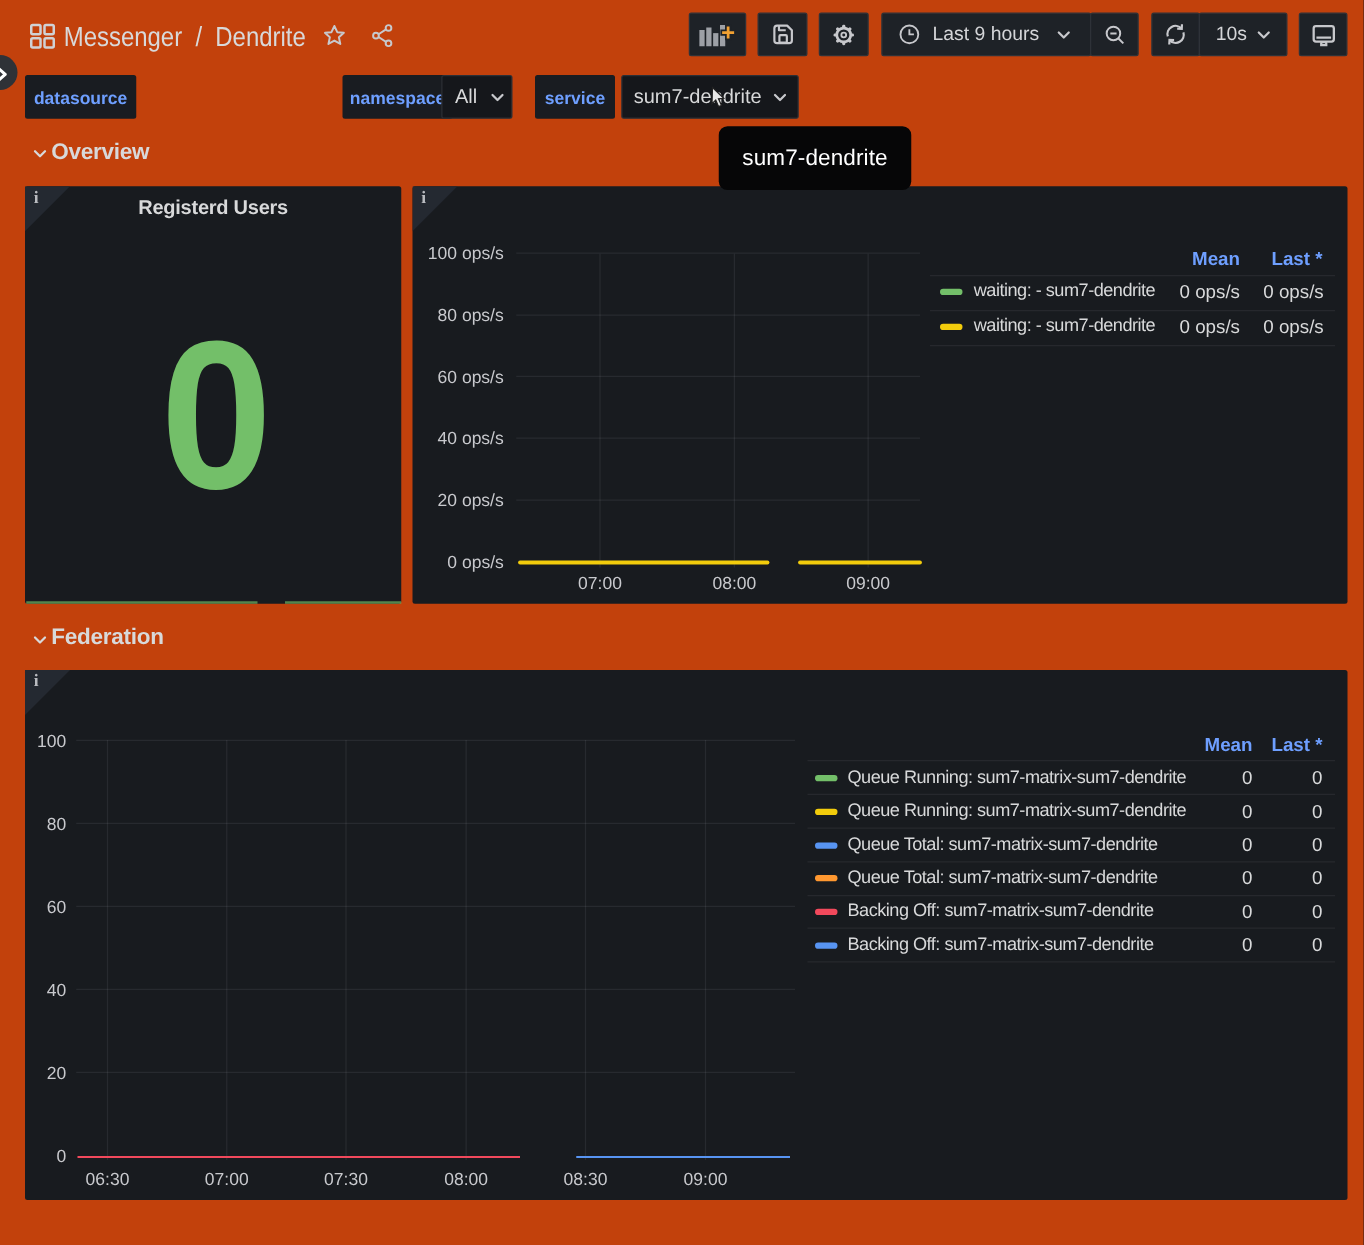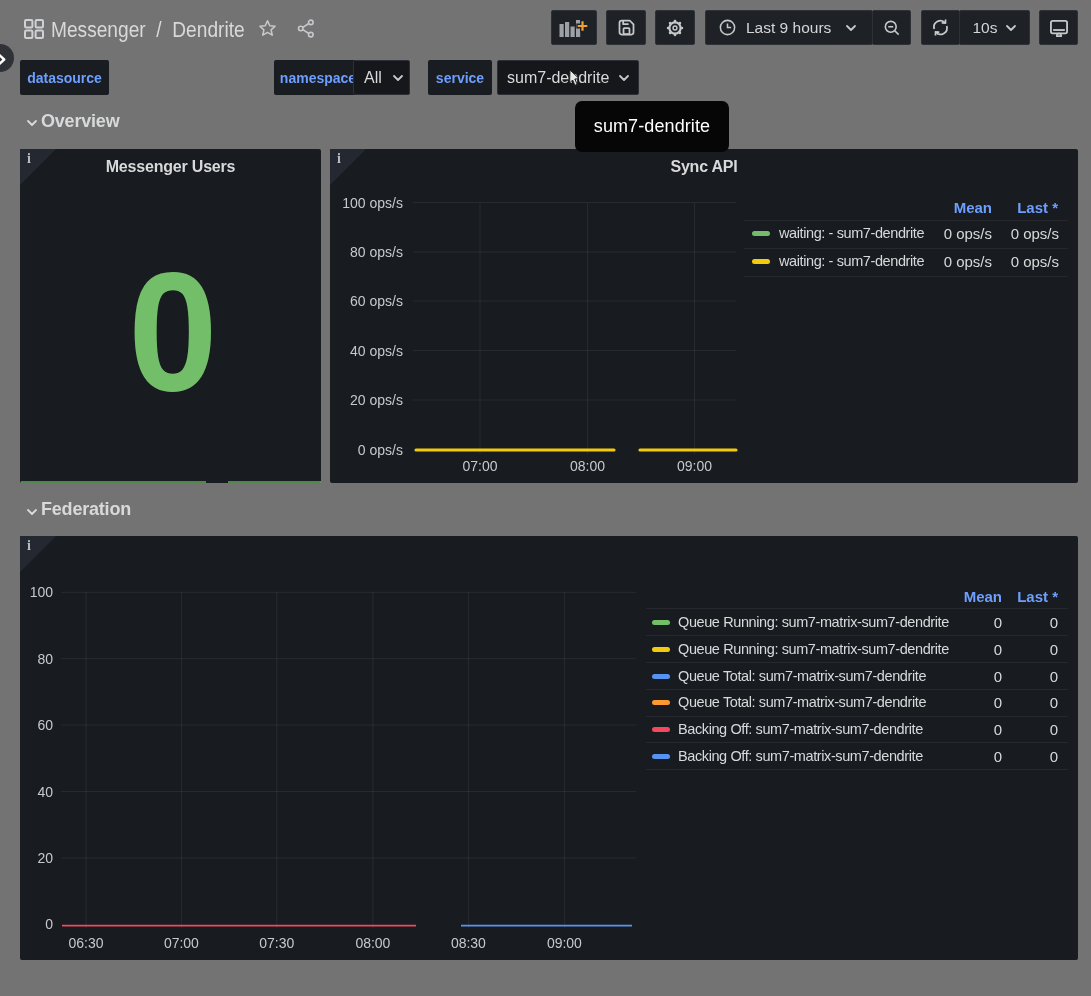--- a/index.html
+++ b/index.html
@@ -1,16 +1,16 @@
 <!DOCTYPE html>
 <html><head>
 <meta charset="utf-8">
 <style>
   html,body{margin:0;padding:0;background:#111217;}
-  #root{position:relative;width:1091px;height:996px;background:#737373;
+  #root{position:relative;width:1091px;height:996px;background:#c2410c;
         font-family:"Liberation Sans",sans-serif;overflow:hidden;}
   .abs{position:absolute;}
   .panel{position:absolute;background:#181b1f;border-radius:2px;}
   .ptitle{position:absolute;width:100%;text-align:center;color:#d8d9da;
           font-size:16px;font-weight:700;letter-spacing:-0.2px;}
   .corner{position:absolute;left:0;top:0;}
   .seclabel{position:absolute;color:#d8d9da;font-size:18px;font-weight:700;letter-spacing:-0.2px;}
   .btn{position:absolute;height:35px;top:10px;background:#1e2227;
        border:1px solid #2e3238;border-radius:2px;box-sizing:border-box;
        display:flex;align-items:center;justify-content:center;color:#c7c8cc;}
@@ -156,36 +156,35 @@
     <polyline points="3,4 7,8 11,4" fill="none" stroke="#d8d9da" stroke-width="1.8" stroke-linecap="round" stroke-linejoin="round"></polyline>
   </svg>
   <div class="seclabel" style="left:41px;top:111px;">Overview</div>
 
   <div class="panel" style="left:20px;top:149px;width:301px;height:334px;">
     <svg class="corner" width="36" height="36">
         <polygon points="0,0 36,0 0,36" fill="#242931"></polygon>
       </svg>
     <span class="corner i" style="left:7px;top:2px;position:absolute;color:#b9bbc0;
       font-family:'Liberation Serif',serif;font-weight:700;font-size:14px;">i</span>
-    <div class="ptitle" style="top:9px;">Messenger Users</div>
+    <div class="ptitle" style="top:9px;">Registerd Users</div>
     <div class="abs" style="left:0;top:0;width:100%;height:100%;display:flex;align-items:center;justify-content:center;">
       <span style="display:inline-block;color:#73bf69;font-size:169px;font-weight:700;transform:scaleX(0.95);
         line-height:1;margin-top:30px;margin-left:4px;">0</span>
     </div>
     <div class="abs" style="left:1px;top:332px;width:185px;height:2px;background:#73bf69;opacity:.65;"></div>
     <div class="abs" style="left:208px;top:332px;width:93px;height:2px;background:#73bf69;opacity:.65;"></div>
   </div>
 
   <div class="panel" style="left:330px;top:149px;width:748px;height:334px;">
     <svg class="corner" width="36" height="36">
         <polygon points="0,0 36,0 0,36" fill="#242931"></polygon>
       </svg>
     <span class="corner i" style="left:7px;top:2px;position:absolute;color:#b9bbc0;
       font-family:'Liberation Serif',serif;font-weight:700;font-size:14px;">i</span>
-    <div class="ptitle" style="top:9px;">Sync API</div>
     <svg class="abs" style="left:0;top:0;" width="420" height="334" viewBox="0 0 420 334">
       <g stroke="rgba(204,204,220,0.085)" stroke-width="1">
         <line x1="83" y1="53.5" x2="406" y2="53.5"></line>
         <line x1="83" y1="103" x2="406" y2="103"></line>
         <line x1="83" y1="152" x2="406" y2="152"></line>
         <line x1="83" y1="201.5" x2="406" y2="201.5"></line>
         <line x1="83" y1="251" x2="406" y2="251"></line>
         <line x1="150" y1="54" x2="150" y2="305"></line>
         <line x1="257.5" y1="54" x2="257.5" y2="305"></line>
         <line x1="364.5" y1="54" x2="364.5" y2="305"></line>

